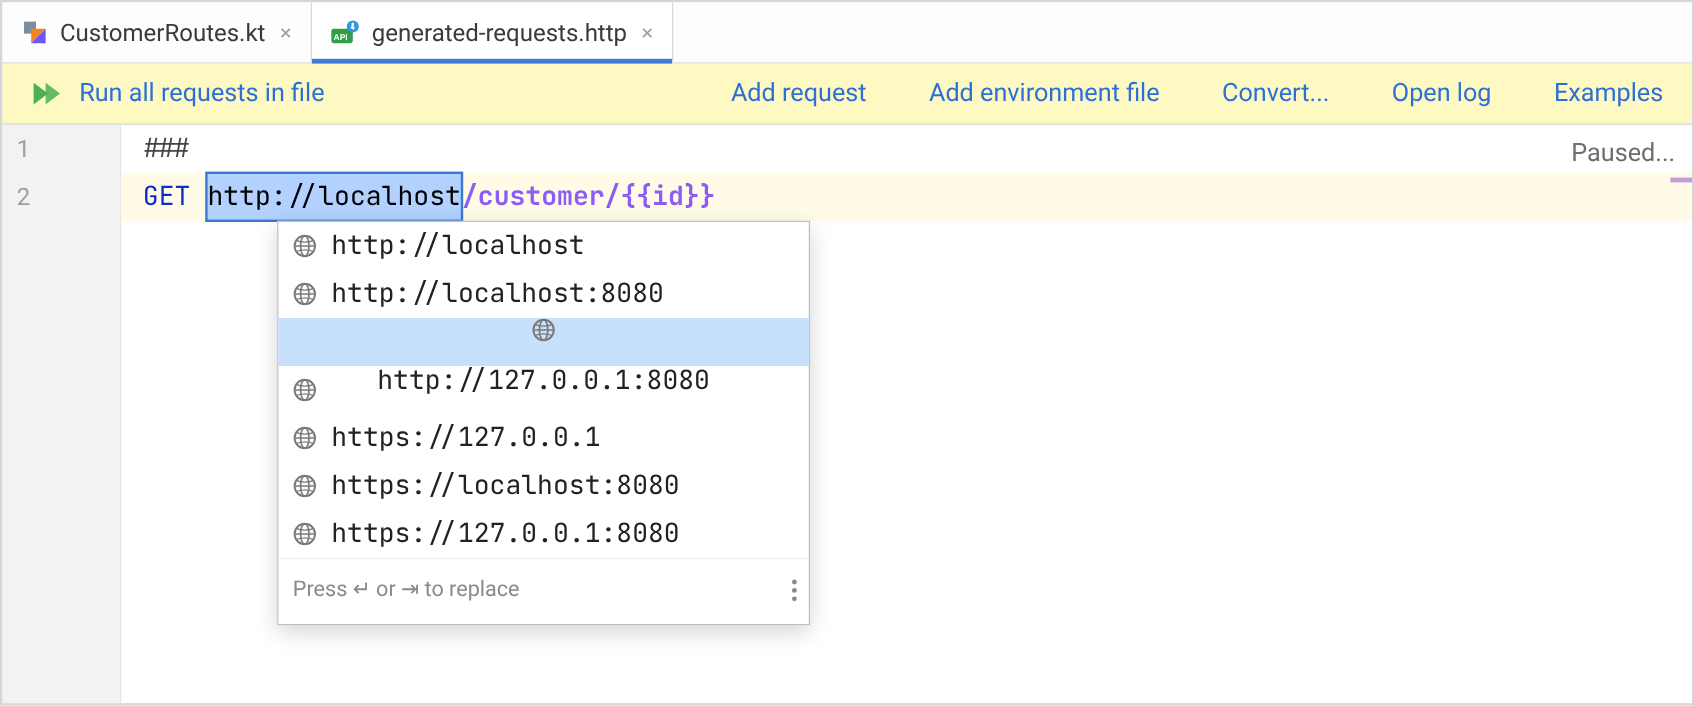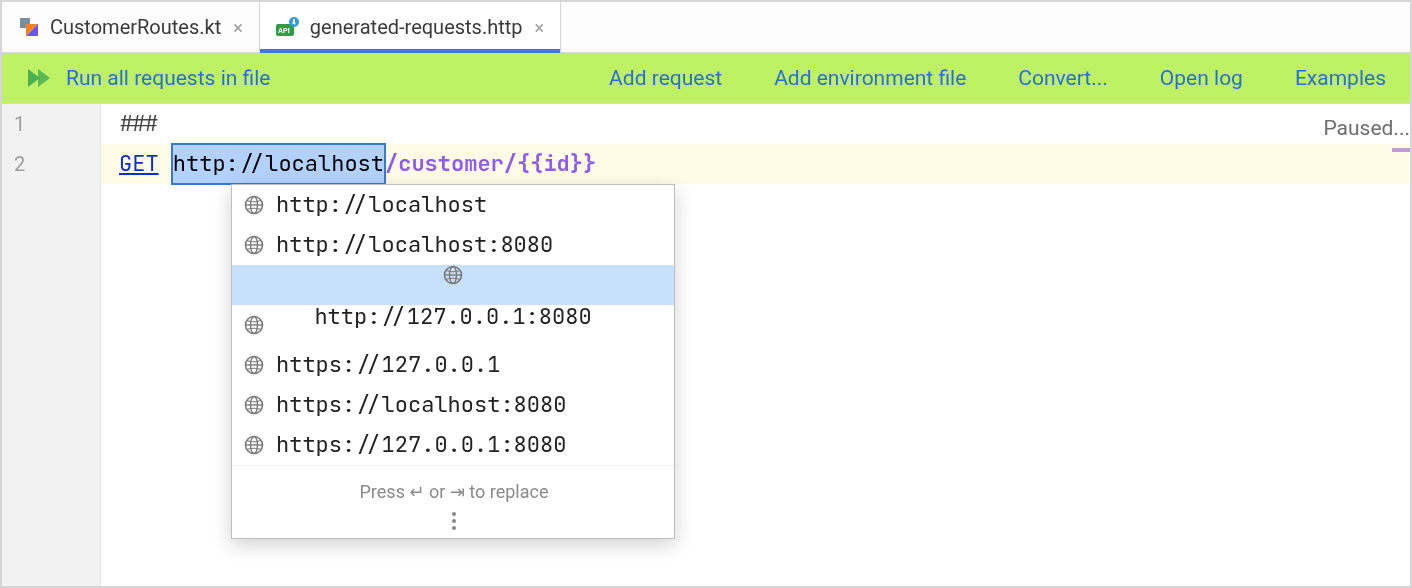--- a/index.html
+++ b/index.html
@@ -71,21 +71,21 @@
     margin-left:2px;
   }
 
   
   .toolbar{
     display:flex;
     align-items:center;
     gap:52px;
     padding:0 24px;
     height:50px;
-    background:#bef264;
+    background:#fef9c3;
     border-bottom:1px solid var(--tab-border);
     color:var(--link);
     font-size:21px;
   }
   .toolbar .run{
     display:flex;align-items:center;gap:12px;
   }
   .toolbar .flex{flex:1;}
   .toolbar .act{white-space:nowrap;}
 
@@ -119,32 +119,32 @@
     position:relative;
   }
   .line{
     height:40px;
     padding-left:18px;
     display:flex;
     align-items:center;
     white-space:pre;
   }
   .line.hl{background:var(--line-hl);}
-  .kw{color:var(--kw);text-decoration:underline;}
+  .kw{color:var(--kw);}
   .sel{
     background:var(--sel-bg);
     outline:2px solid var(--sel-border);
     outline-offset:-1px;
     color:#000;
     padding:0 1px;
   }
   .status{
     position:absolute;
     top:4px;
-    right:0;
+    right:14px;
     color:#6d6d6d;
     font-family:var(--sans);
     font-size:21px;
   }
   .rail-mark{
     position:absolute;
     right:0;
     width:18px;
     height:4px;
     background:#c49bd9;
@@ -173,21 +173,20 @@
   .popup .item.sel{background:var(--completion-sel);outline:none;flex-direction:column;}
   .popup .footer{
     display:flex;
     align-items:center;
     justify-content:space-between;
     padding:6px 10px 8px 12px;
     font-family:var(--sans);
     font-size:18px;
     color:var(--hint);
     border-top:1px solid #eee;
-    flex-direction:column;
   }
   .globe{
     width:20px;height:20px;flex:none;
   }
   .kebab{
     display:flex;flex-direction:column;gap:3px;
   }
   .kebab span{width:4px;height:4px;background:#888;border-radius:50%;}
 
   

